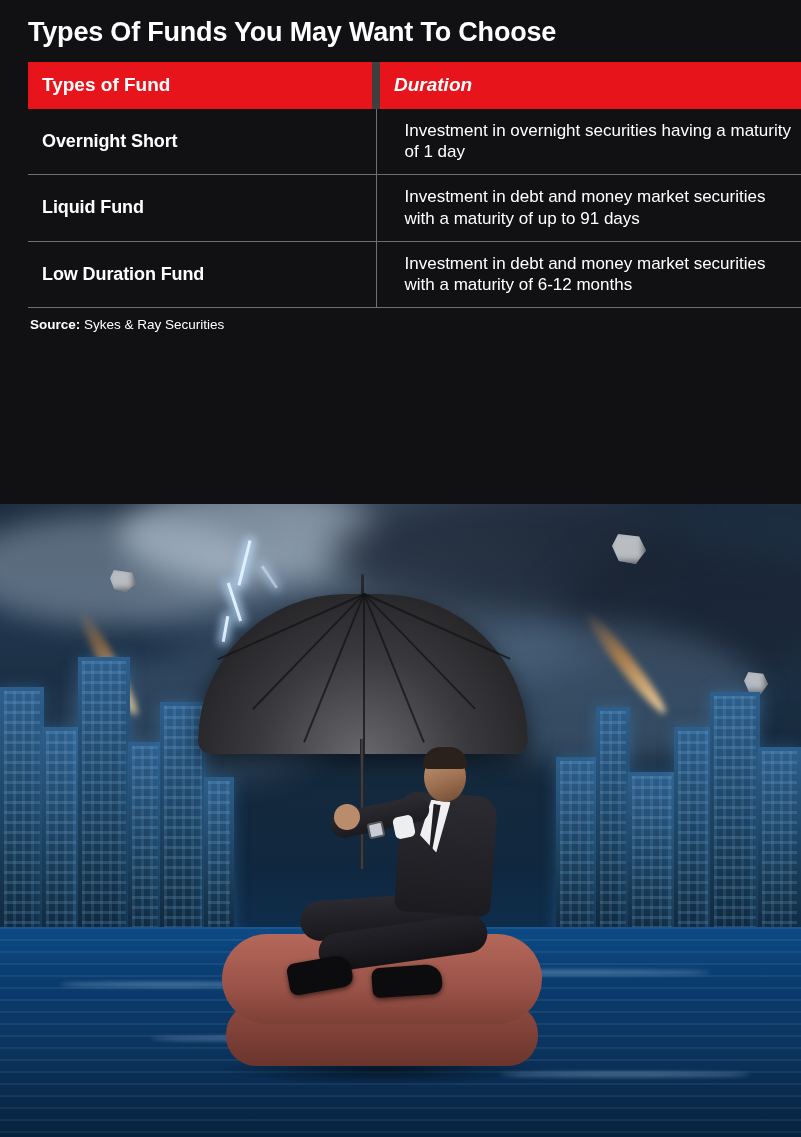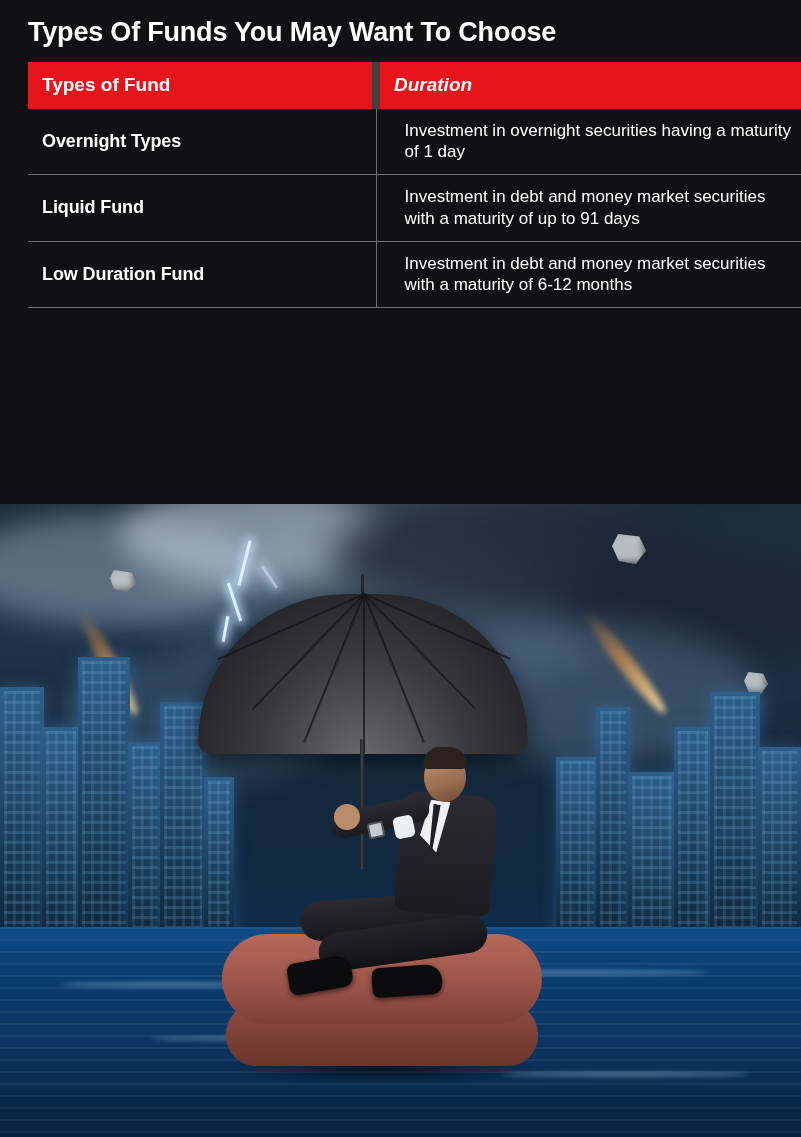--- a/index.html
+++ b/index.html
@@ -290,34 +290,38 @@
 
     <table class="table">
       <thead>
         <tr>
           <th class="col-a">Types of Fund</th>
           <th class="col-b">Duration</th>
         </tr>
       </thead>
       <tbody>
         <tr>
-          <td class="cell-type">Overnight Types</td>
+          <td class="cell-type">Overnight Short</td>
           <td class="cell-dur">Investment in overnight securities having a maturity of 1 day</td>
         </tr>
         <tr>
           <td class="cell-type">Liquid Fund</td>
           <td class="cell-dur">Investment in debt and money market securities with a maturity of up to 91 days</td>
         </tr>
         <tr>
           <td class="cell-type">Low Duration Fund</td>
           <td class="cell-dur">Investment in debt and money market securities with a maturity of 6-12 months</td>
         </tr>
       </tbody>
     </table>
 
+    <div class="source">
+      <b>Source:</b>
+      <span>Sykes &amp; Ray Securities</span>
+    </div>
   </div>
 
   <div class="art">
 
     <div class="cloud" style="left:-40px; top:10px; width:300px; height:110px;"></div>
     <div class="cloud" style="left:120px; top:-20px; width:260px; height:100px; background:rgba(215,228,240,0.45);"></div>
     <div class="cloud dark" style="left:330px; top:-10px; width:360px; height:120px;"></div>
     <div class="cloud dark" style="left:560px; top:40px; width:300px; height:130px;"></div>
     <div class="cloud" style="left:430px; top:120px; width:330px; height:140px; background:rgba(120,150,180,0.30);"></div>
     <div class="cloud" style="left:60px; top:150px; width:280px; height:130px; background:rgba(120,150,180,0.22);"></div>

